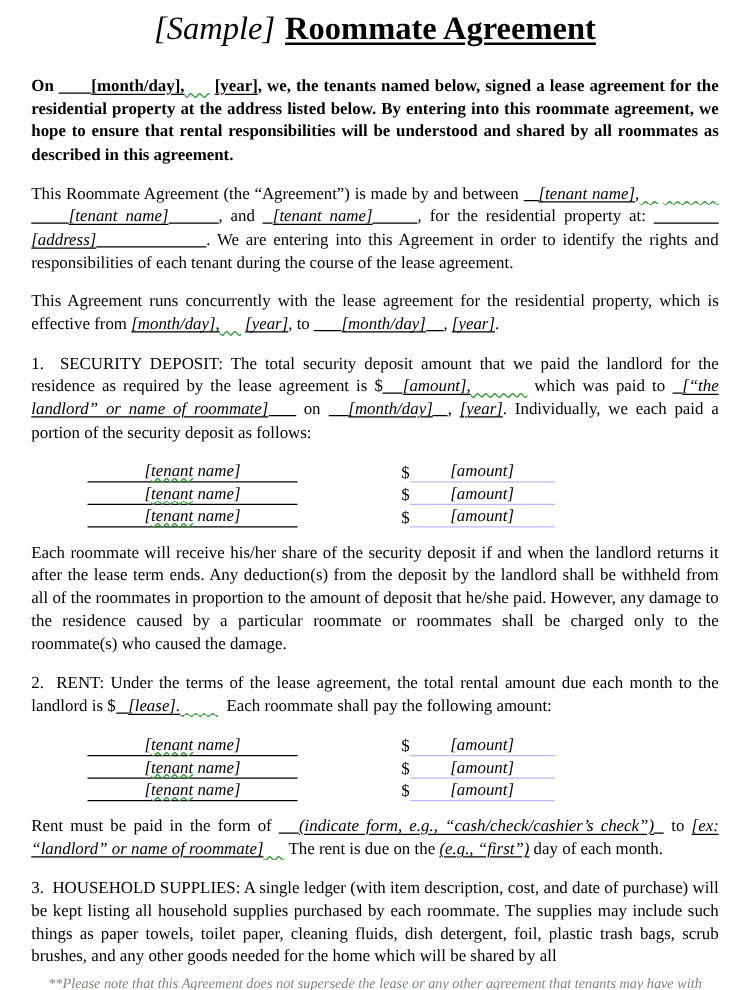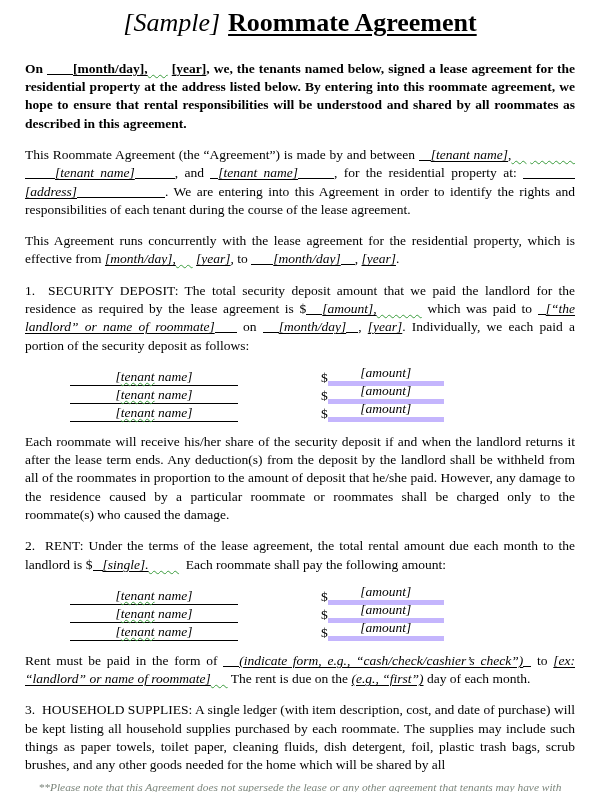--- a/index.html
+++ b/index.html
@@ -27,21 +27,21 @@
   .g{text-decoration:underline;text-decoration-style:wavy;text-decoration-color:#3a9b3c;text-decoration-thickness:1px;text-underline-offset:1px;}
   .blank{display:inline-block;border-bottom:1px solid #000;height:14px;margin-bottom:-2px;vertical-align:baseline;}
   .sqg{text-decoration:underline;text-decoration-style:wavy;text-decoration-color:#3a9b3c;text-decoration-thickness:1px;text-underline-offset:1px;}
   
   .ftable{margin:11px 0 11px 45px;}
   .frow{display:flex;align-items:flex-end;height:18px;}
   .cell-name{width:168px;border-bottom:1px solid #000;text-align:center;line-height:16px;}
   .cell-gap{width:83px;}
   .cell-amt{display:flex;align-items:flex-end;}
   .cur{line-height:16px;}
-  .amt-line{width:116px;border-bottom:5px solid #c4b5fd;text-align:center;line-height:16px;}
+  .amt-line{width:116px;border-bottom:1px solid #c4b5fd;text-align:center;line-height:16px;}
   .footer{
     margin-top:6px;text-align:center;font-style:italic;
     color:#7b857b;font-size:11.4px;line-height:1.25;padding:0 6px;
   }
 </style>
 </head>
 <body>
 
 <div class="page">
 
@@ -77,21 +77,21 @@
       <div class="cell-gap"></div>
       <div class="cell-amt">
           <span class="cur">$</span>
           <div class="amt-line"><span class="i">[amount]</span></div>
         </div>
     </div>
   </div>
 
   <p class="p"><span>Each roommate will receive his/her share of the security deposit if and when the landlord returns it after the lease term ends. Any deduction(s) from the deposit by the landlord shall be withheld from all of the roommates in proportion to the amount of deposit that he/she paid. However, any damage to the residence caused by a particular roommate or roommates shall be charged only to the roommate(s) who caused the damage.</span></p>
 
-  <p class="p"><span class="b">2.&nbsp; RENT: </span><span>Under the terms of the lease agreement, the total rental amount due each month to the landlord is $</span><span class="blank" style="width: 10px;"></span><span class="i u">[single].</span><span class="sqg">&nbsp;&nbsp;&nbsp;&nbsp;&nbsp;&nbsp;&nbsp;&nbsp;&nbsp;</span><span>&nbsp; Each roommate shall pay the following amount:</span></p>
+  <p class="p"><span class="b">2.&nbsp; RENT: </span><span>Under the terms of the lease agreement, the total rental amount due each month to the landlord is $</span><span class="blank" style="width: 10px;"></span><span class="i u">[lease].</span><span class="sqg">&nbsp;&nbsp;&nbsp;&nbsp;&nbsp;&nbsp;&nbsp;&nbsp;&nbsp;</span><span>&nbsp; Each roommate shall pay the following amount:</span></p>
 
   <div class="ftable">
     <div class="frow">
       <div class="cell-name"><span class="b i">[</span><span class="b i g">tenant</span><span class="b i"> name]</span></div>
       <div class="cell-gap"></div>
       <div class="cell-amt">
           <span class="cur">$</span>
           <div class="amt-line"><span class="i">[amount]</span></div>
         </div>
     </div>

